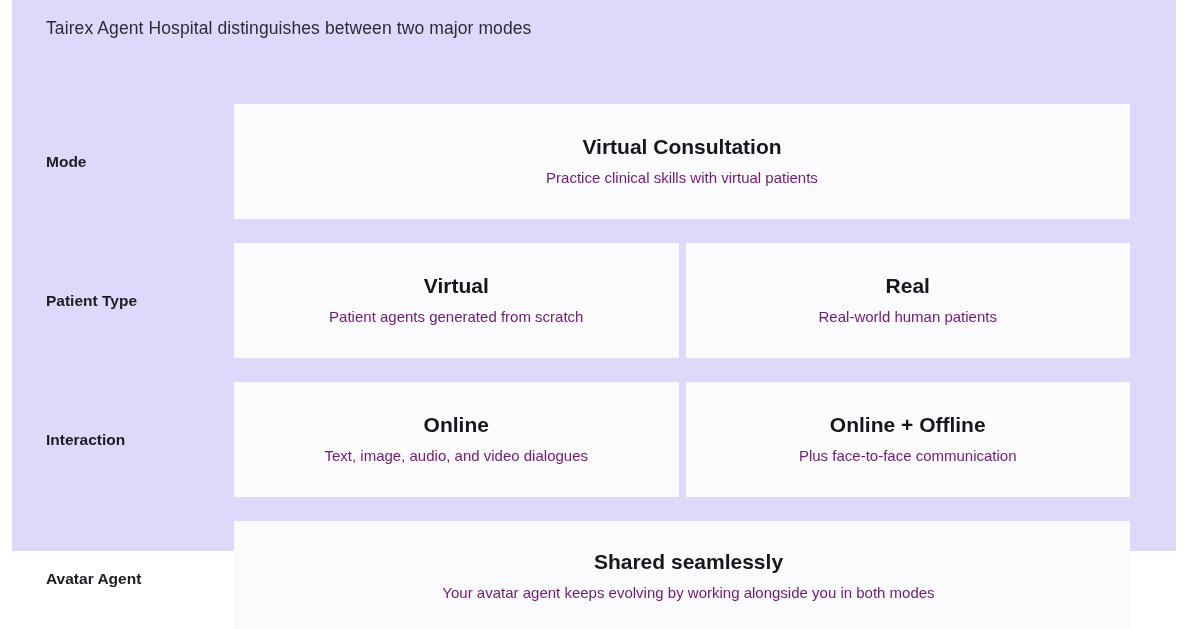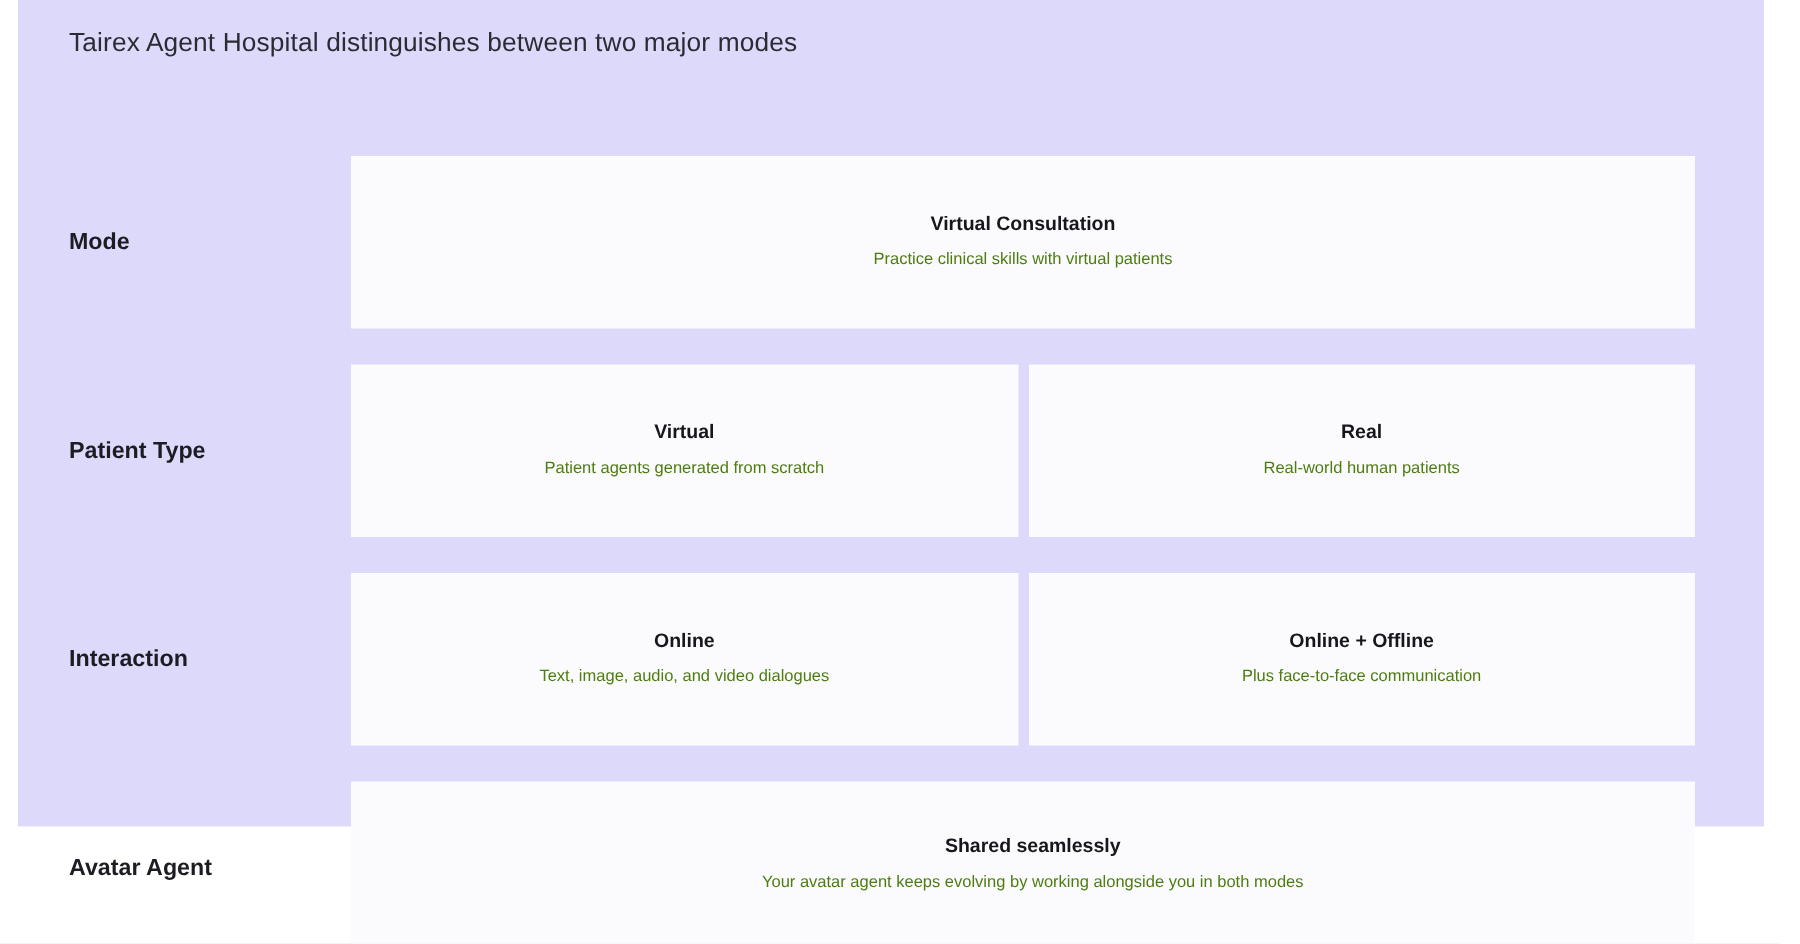--- a/index.html
+++ b/index.html
@@ -75,29 +75,29 @@
     justify-content: center;
     text-align: center;
     padding: 8px 14px;
     box-sizing: border-box;
   }
   .cell.wide {
     flex: 1 1 100%;
     padding-left: 27px;
   }
   .cell-title {
-    font-size: 13px;
+    font-size: 21px;
     font-weight: bold;
     color: #16161c;
     margin-bottom: 11px;
     line-height: 1.1;
   }
   .cell-desc {
-    font-size: 11px;
-    color: #4d7c0f;
+    font-size: 15px;
+    color: #701a75;
     line-height: 1.25;
   }
   .row-last .cells {
     bottom: 16px;
   }
 </style>
 </head>
 <body>
 
 <div class="canvas">

